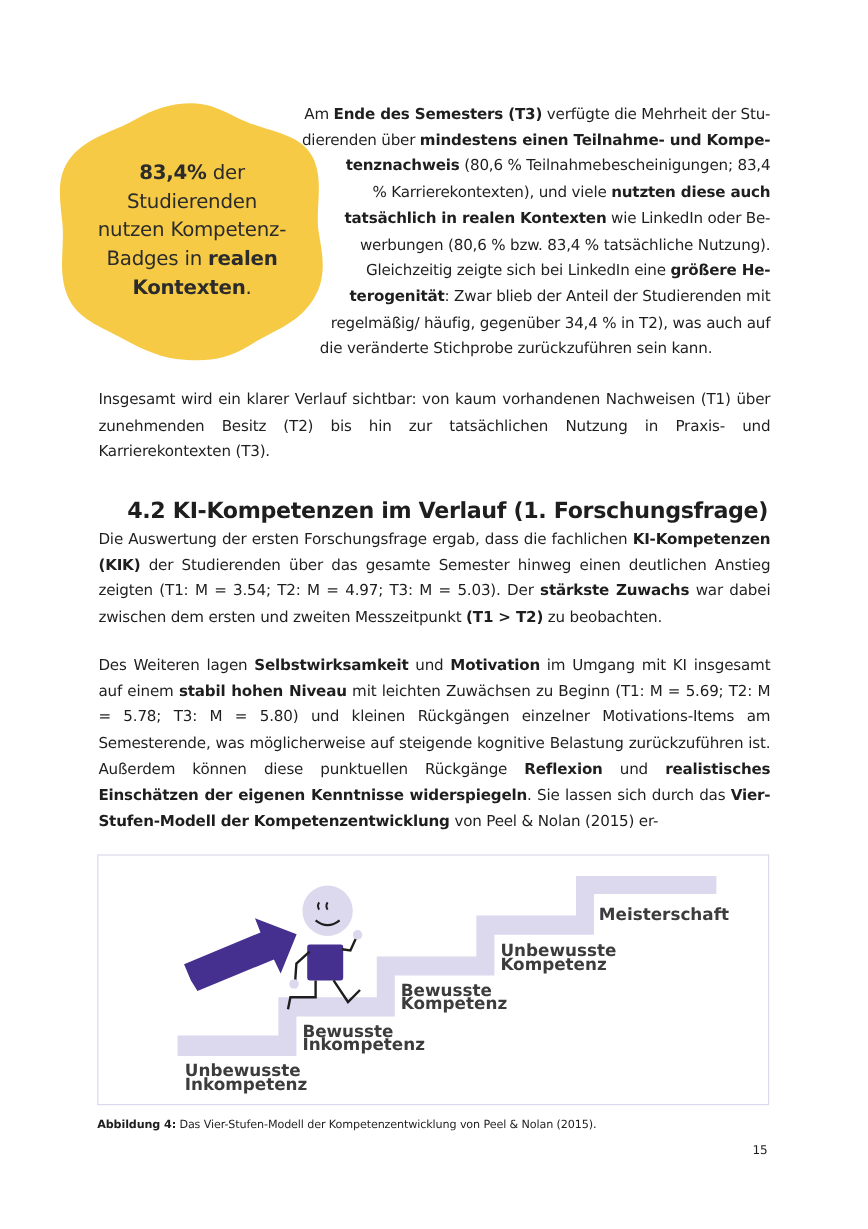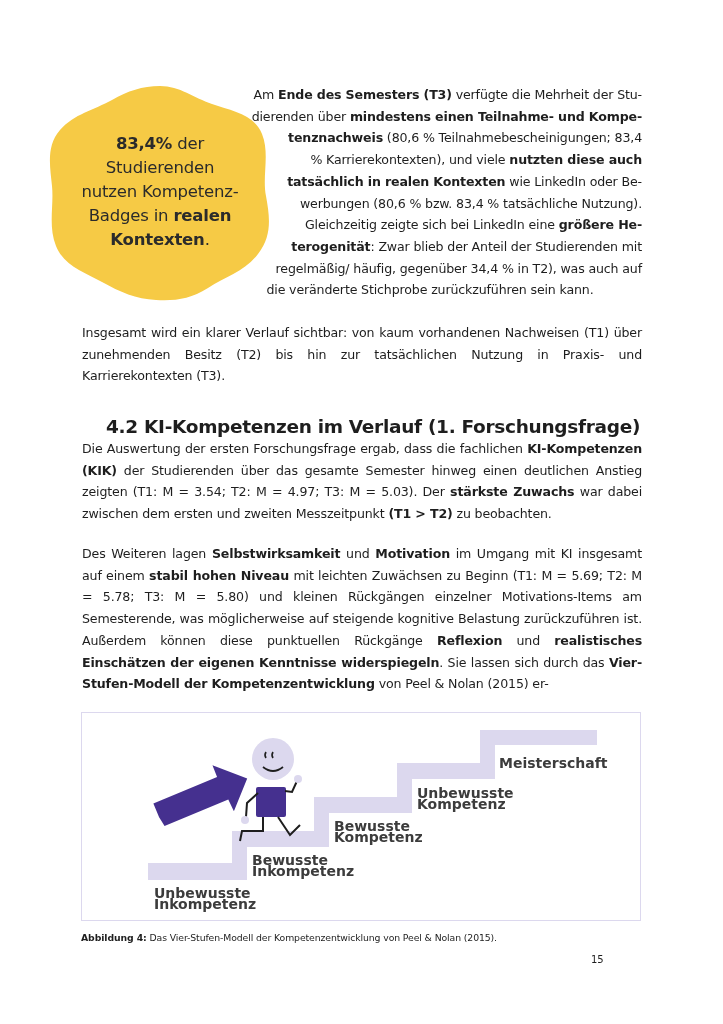--- a/index.html
+++ b/index.html
@@ -10,21 +10,21 @@
   b{font-weight:bold;}
   .p1{position:absolute;left:210px;top:84px;width:432px;font-size:12.6px;line-height:21.7px;}
   .p1 .ln{display:block;text-align:right;white-space:nowrap;letter-spacing:-0.15px;}
   .p1 .ln.last{text-align:center;margin-left:8px;}
   .para{position:absolute;left:82px;width:560px;font-size:12.6px;line-height:21.7px;text-align:justify;letter-spacing:-0.15px;}
   h2{position:absolute;left:94px;top:404px;margin:12px;font-size:18.5px;font-weight:bold;letter-spacing:-0.3px;color:#1e1e1e;}
   .figure{position:absolute;left:81px;top:712px;width:560px;height:209px;border:1px solid #dcd8ee;box-sizing:border-box;}
   .stairs{position:absolute;left:0;top:0;}
   .step-label{position:absolute;font-size:14px;line-height:11px;font-weight:bold;color:#3c3c3c;white-space:pre-line;}
   .caption{position:absolute;left:81px;top:932px;font-size:9.3px;color:#1e1e1e;letter-spacing:-0.1px;}
-  .pagenum{position:absolute;left:591px;top:954px;font-size:10px;color:#1e1e1e;}
+  .pagenum{position:absolute;left:627px;top:954px;font-size:10px;color:#1e1e1e;}
 </style>
 </head>
 <body>
 
 <div class="page">
 
   <svg class="blob" viewBox="0 0 224 218">
     <path d="M112 2 C132 2 146 14 164 20 C184 27 206 30 214 50 C222 70 214 92 218 112 C222 134 224 152 210 170 C196 188 178 192 160 204 C142 215 128 217 108 216 C88 215 72 208 54 198 C36 188 16 182 8 162 C0 142 6 122 4 102 C2 82 -2 62 12 46 C26 30 46 26 64 16 C80 7 94 2 112 2 Z" fill="#F6CA45"></path>
   </svg>
   <div class="blob-text">

